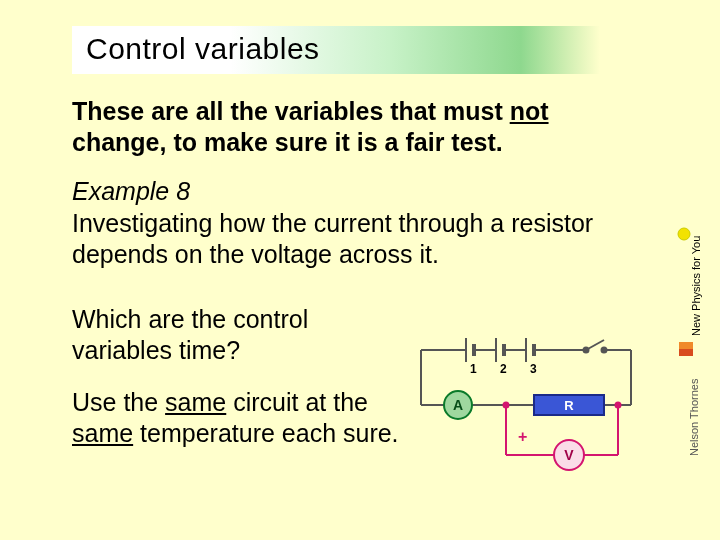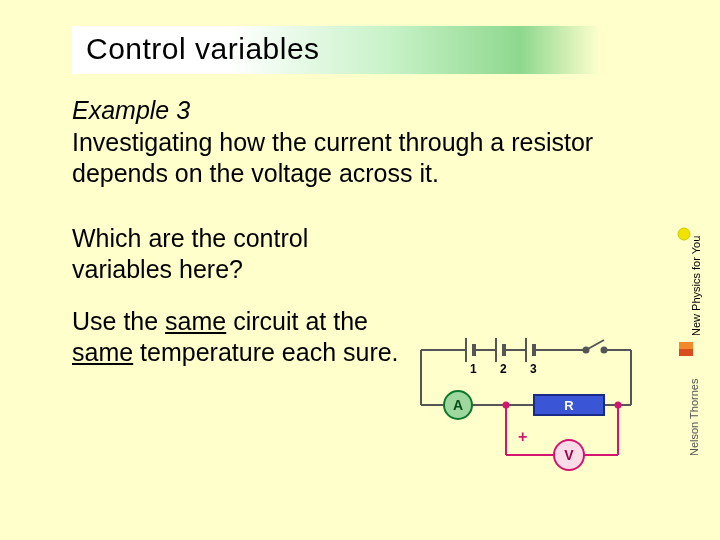--- a/index.html
+++ b/index.html
@@ -83,25 +83,29 @@
 </style>
 </head>
 <body>
 
 <div class="slide">
 
   <div class="title-bar">
     <h1>Control variables</h1>
   </div>
 
+  <div class="bold-block">
+    <span>These are all the variables that must </span><span class="not">not</span><br>
+    <span>change, to make sure it is a fair test.</span>
+  </div>
 
-  <div class="example-label">Example 3</div>
+  <div class="example-label">Example 8</div>
   <div class="example-text">Investigating how the current through a resistor depends on the voltage across it.</div>
 
-  <div class="question">Which are the control variables here?</div>
+  <div class="question">Which are the control variables time?</div>
 
   <div class="answer">
     <span>Use the </span><span class="u">same</span><span> circuit at the </span><br>
     <span class="u">same</span><span> temperature each sure.</span>
   </div>
 
   <div class="circuit">
     <svg viewBox="0 0 240 155">
 
       <g stroke="#555" stroke-width="2" fill="none">

